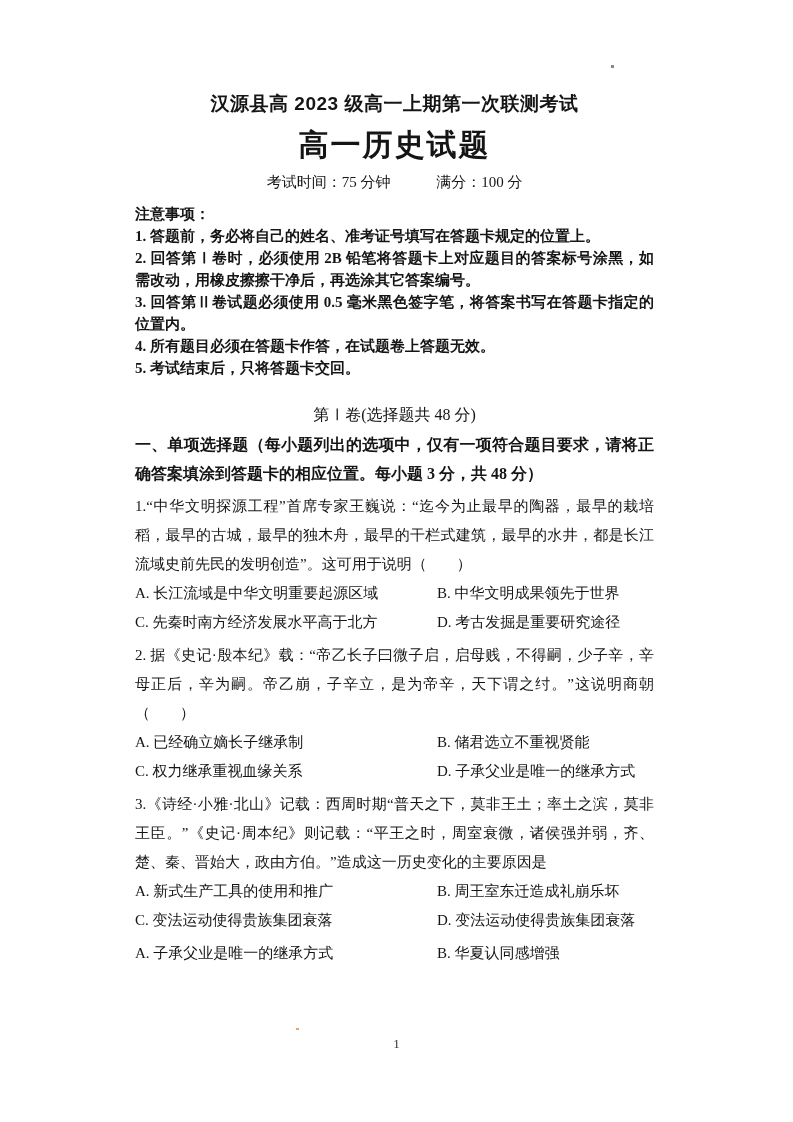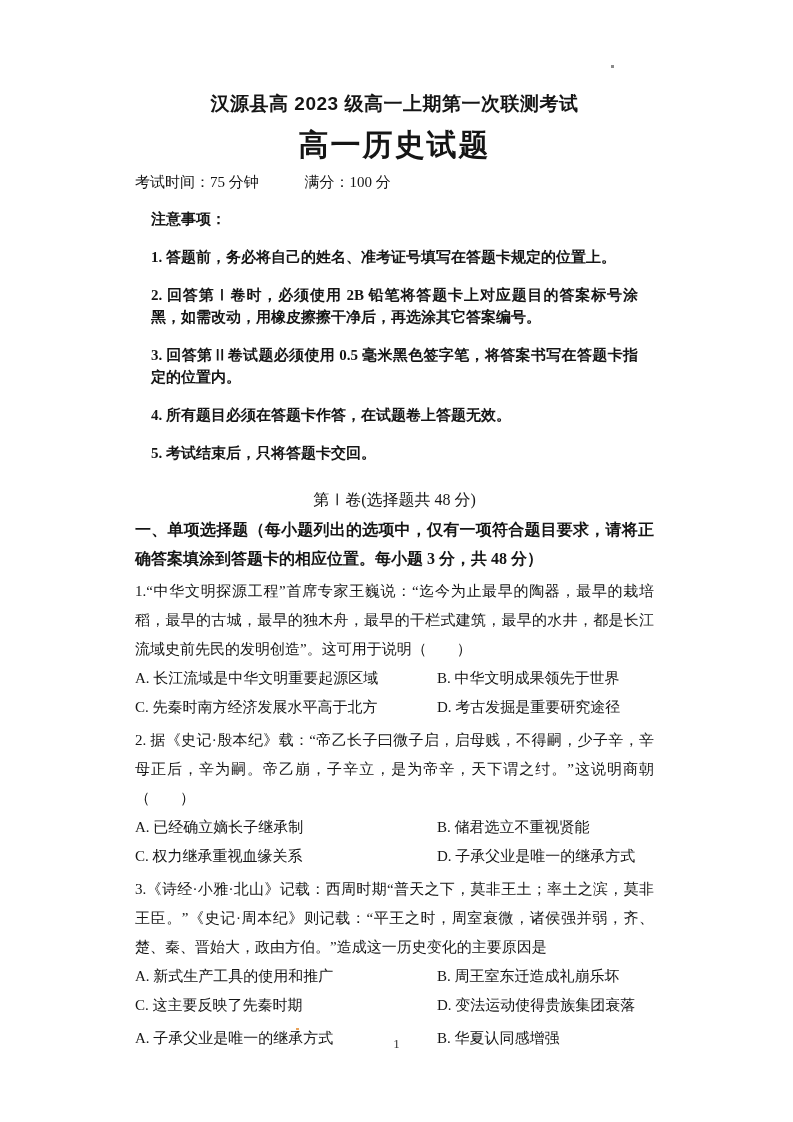--- a/index.html
+++ b/index.html
@@ -26,35 +26,36 @@
   .paper-title {
     font-family: "Liberation Sans", sans-serif;
     font-weight: 700;
     font-size: 30px;
     line-height: 36px;
     text-align: center;
     letter-spacing: 2px;
     margin-top: 11px;
   }
   .exam-info {
+    text-align: center;
     font-size: 15px;
     line-height: 20px;
     margin-top: 9px;
   }
   .exam-info .score { margin-left: 42px; }
 
   .notices {
     margin-top: 11px;
     font-size: 15px;
     font-weight: 600;
     line-height: 22px;
     text-align: justify;
   }
   .notices .heading { font-weight: 700; }
-  .notices p { margin: 16px; }
+  .notices p { margin: 0; }
 
   .section-title {
     margin-top: 24px;
     text-align: center;
     font-size: 16px;
     font-weight: 400;
     line-height: 24px;
   }
   .instruction {
     margin-top: 3px;
@@ -153,21 +154,21 @@
       </div>
     </div>
 
     <div class="question">
       <p class="stem">3.《诗经·小雅·北山》记载：西周时期“普天之下，莫非王土；率土之滨，莫非王臣。”《史记·周本纪》则记载：“平王之时，周室衰微，诸侯强并弱，齐、楚、秦、晋始大，政由方伯。”造成这一历史变化的主要原因是</p>
       <div class="options-row">
         <span>A. 新式生产工具的使用和推广</span>
         <span>B. 周王室东迁造成礼崩乐坏</span>
       </div>
       <div class="options-row">
-        <span>C. 这主要反映了先秦时期</span>
+        <span>C. 变法运动使得贵族集团衰落</span>
         <span>D. 变法运动使得贵族集团衰落</span>
       </div>
     </div>
 
     <div class="question">
       <div class="options-row single">
         <span>A. 子承父业是唯一的继承方式</span>
         <span>B. 华夏认同感增强</span>
       </div>
     </div>

